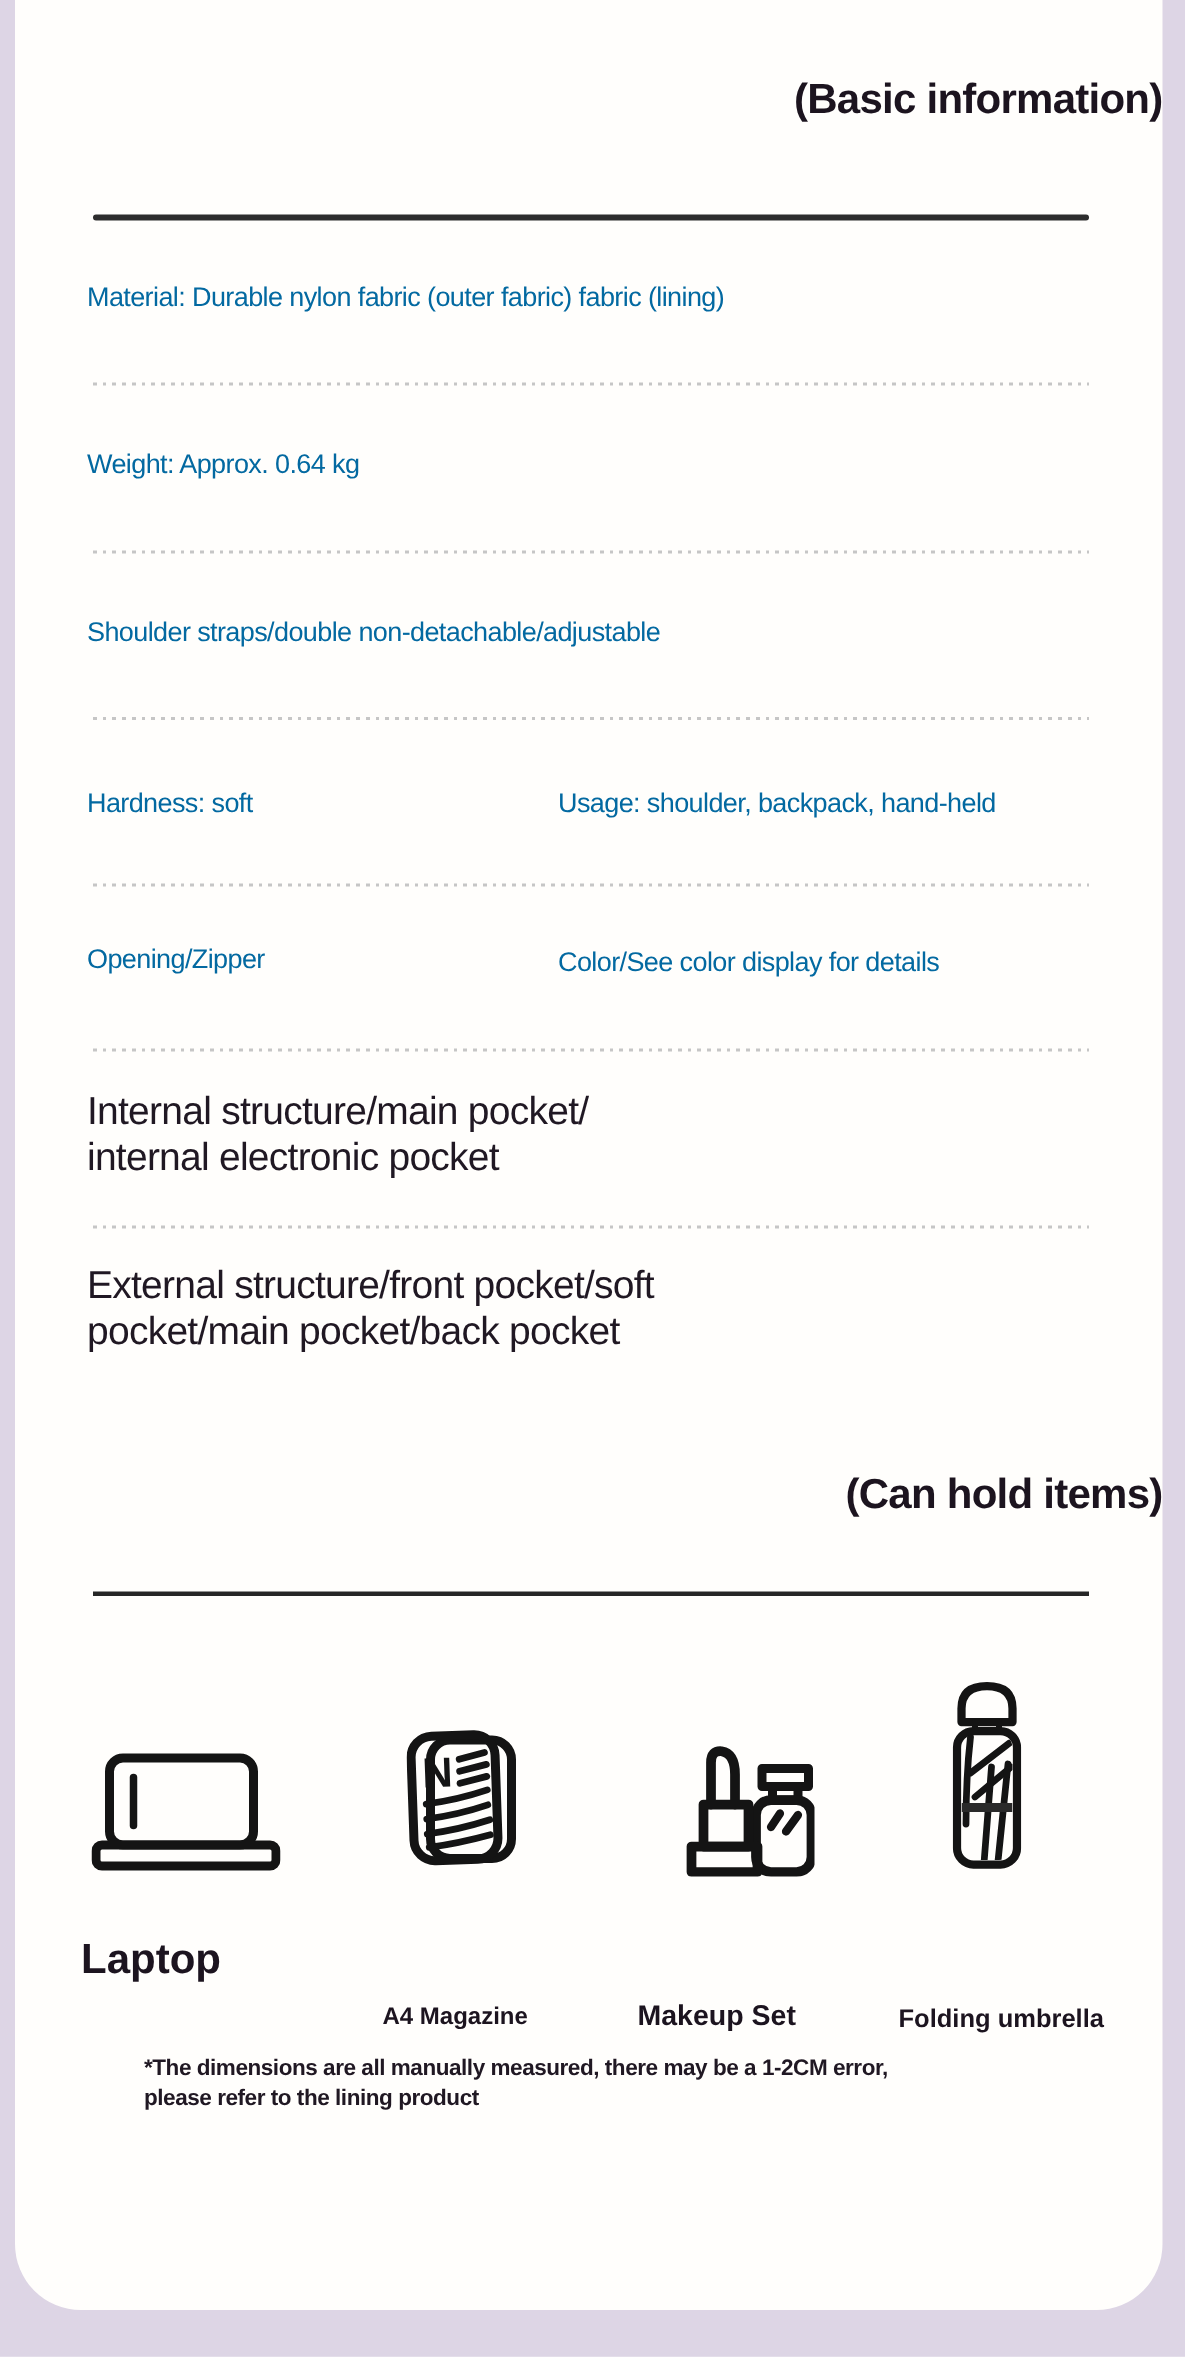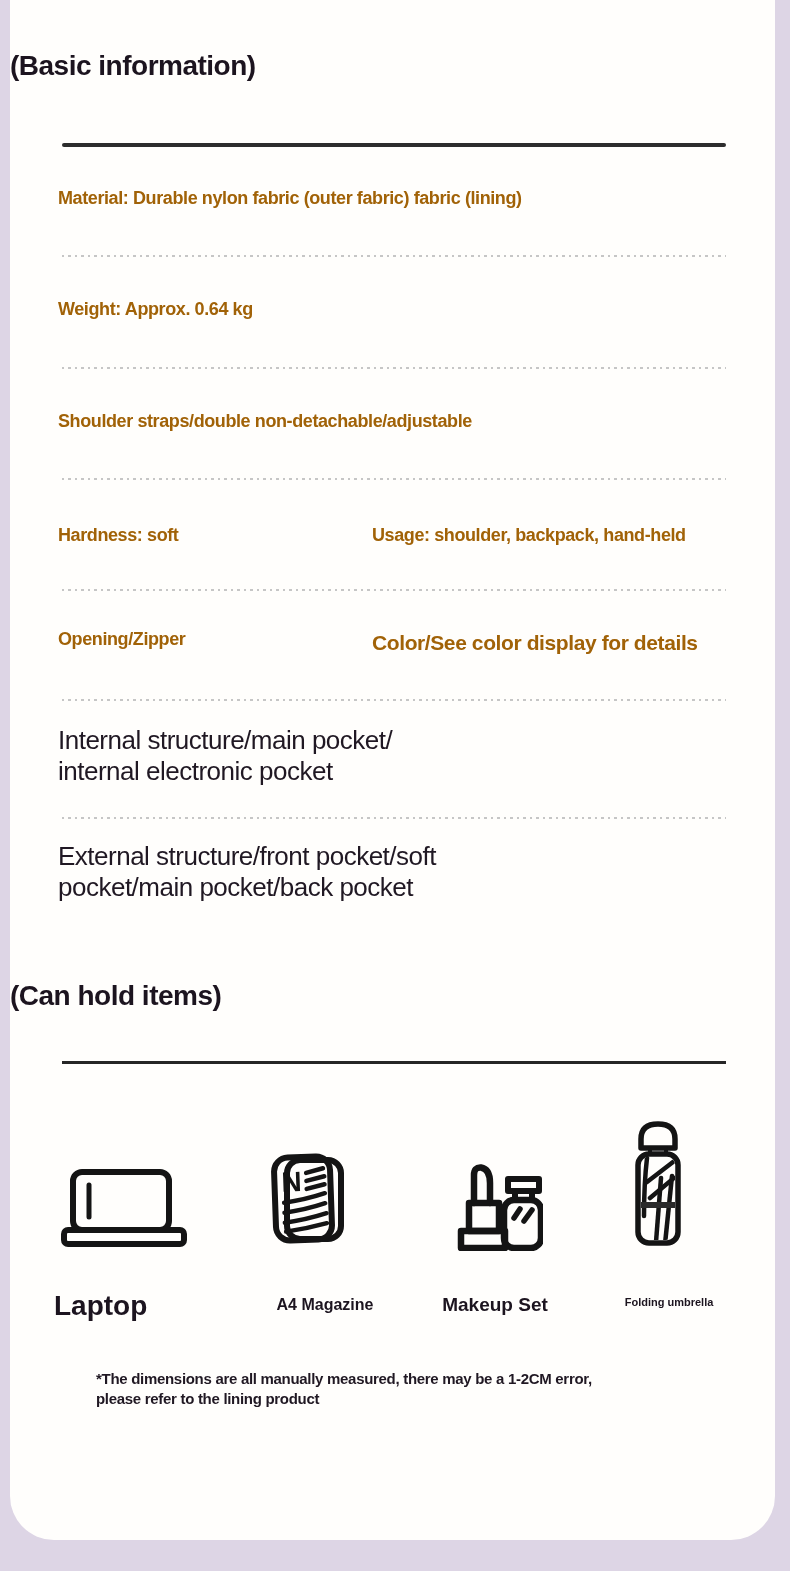--- a/index.html
+++ b/index.html
@@ -20,21 +20,21 @@
     left: 10px;
     top: 0;
     width: 765px;
     height: 1540px;
     background: #fffefc;
     border-radius: 0 0 44px 44px;
   }
   .abs { position: absolute; }
   .title {
     left: 0; right: 0;
-    text-align: left;
+    text-align: right;
     font-weight: bold;
     font-size: 28px;
     letter-spacing: -0.5px;
     color: #1c141f;
     margin: 0;
   }
   .rule-thick {
     left: 52px;
     width: 664px;
     height: 4px;
@@ -48,47 +48,47 @@
     background: #262626;
   }
   .dotted {
     left: 52px;
     width: 664px;
     height: 2px;
     background: repeating-linear-gradient(90deg, #c6c6c6 0 2.5px, transparent 2.5px 6.5px);
   }
   .spec {
     left: 48px;
-    font-weight: bold;
+    font-weight: normal;
     font-size: 18px;
     letter-spacing: -0.4px;
-    color: #a16207;
+    color: #0369a1;
     margin: 0;
     white-space: nowrap;
   }
   .spec.col2 { left: 362px; }
-  .spec.small { font-size: 21px; }
+  .spec.small { font-size: 18px; }
   .big {
     left: 48px;
     font-weight: normal;
     font-size: 26px;
     line-height: 31px;
     letter-spacing: -0.5px;
     color: #201823;
     margin: 0;
   }
   .item-icon { }
   .item-icon svg { display: block; }
   .item-label {
     font-weight: bold;
     color: #1c141f;
     margin: 0;
     white-space: nowrap;
   }
-  .item-label.centered { text-align: center; }
+  .item-label.centered { text-align: left; margin-top: 40px; }
   .footnote {
     left: 70px;
     width: 620px;
     font-weight: bold;
     font-size: 15px;
     line-height: 20px;
     letter-spacing: -0.3px;
     color: #201823;
     margin: 16px;
   }
@@ -202,21 +202,21 @@
           <path class="stroke" d="M26 58 L21 122" stroke-width="4.5"></path>
           <path class="stroke" d="M37 56 L30 124" stroke-width="4.5"></path>
           <rect x="6" y="82" width="34" height="6" fill="#2a2a2a"></rect>
         </g>
       </svg>
     </div>
 
     <p class="abs item-label" style="left:44px; top:1290px; font-size:28px">Laptop</p>
     <p class="abs item-label centered" style="left:245px; top:1296px; width:140px; font-size:16px">A4 Magazine</p>
     <p class="abs item-label centered" style="left:415px; top:1294px; width:140px; font-size:19px">Makeup Set</p>
-    <p class="abs item-label centered" style="left:589px; top:1296px; width:140px; font-size:11px">Folding umbrella</p>
+    <p class="abs item-label centered" style="left:589px; top:1296px; width:140px; font-size:17px">Folding umbrella</p>
 
     <p class="abs footnote" style="top:1353px">
       <span>*The dimensions are all manually measured, there may be a 1-2CM error,</span><br>
       <span>please refer to the lining product</span>
     </p>
 
   </div>
 </div>
 
 </body></html>

